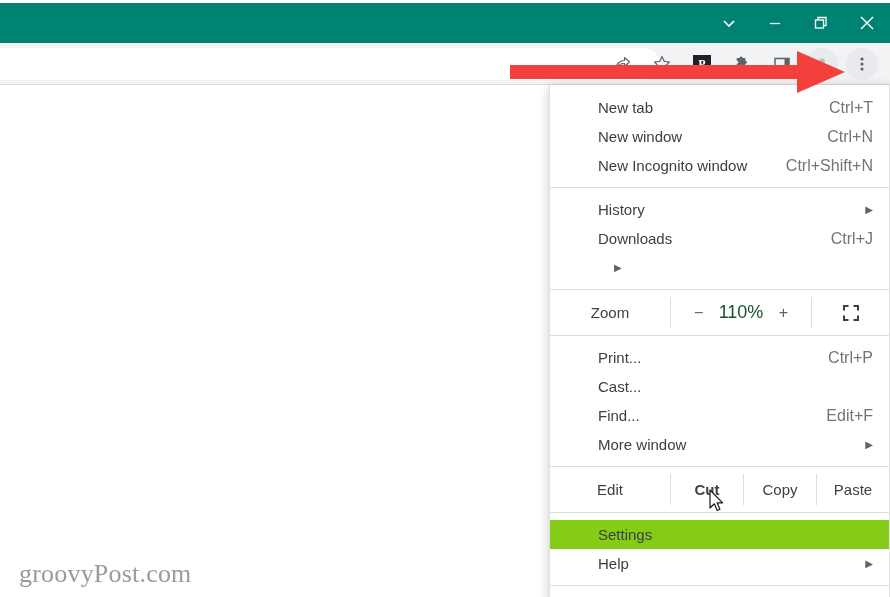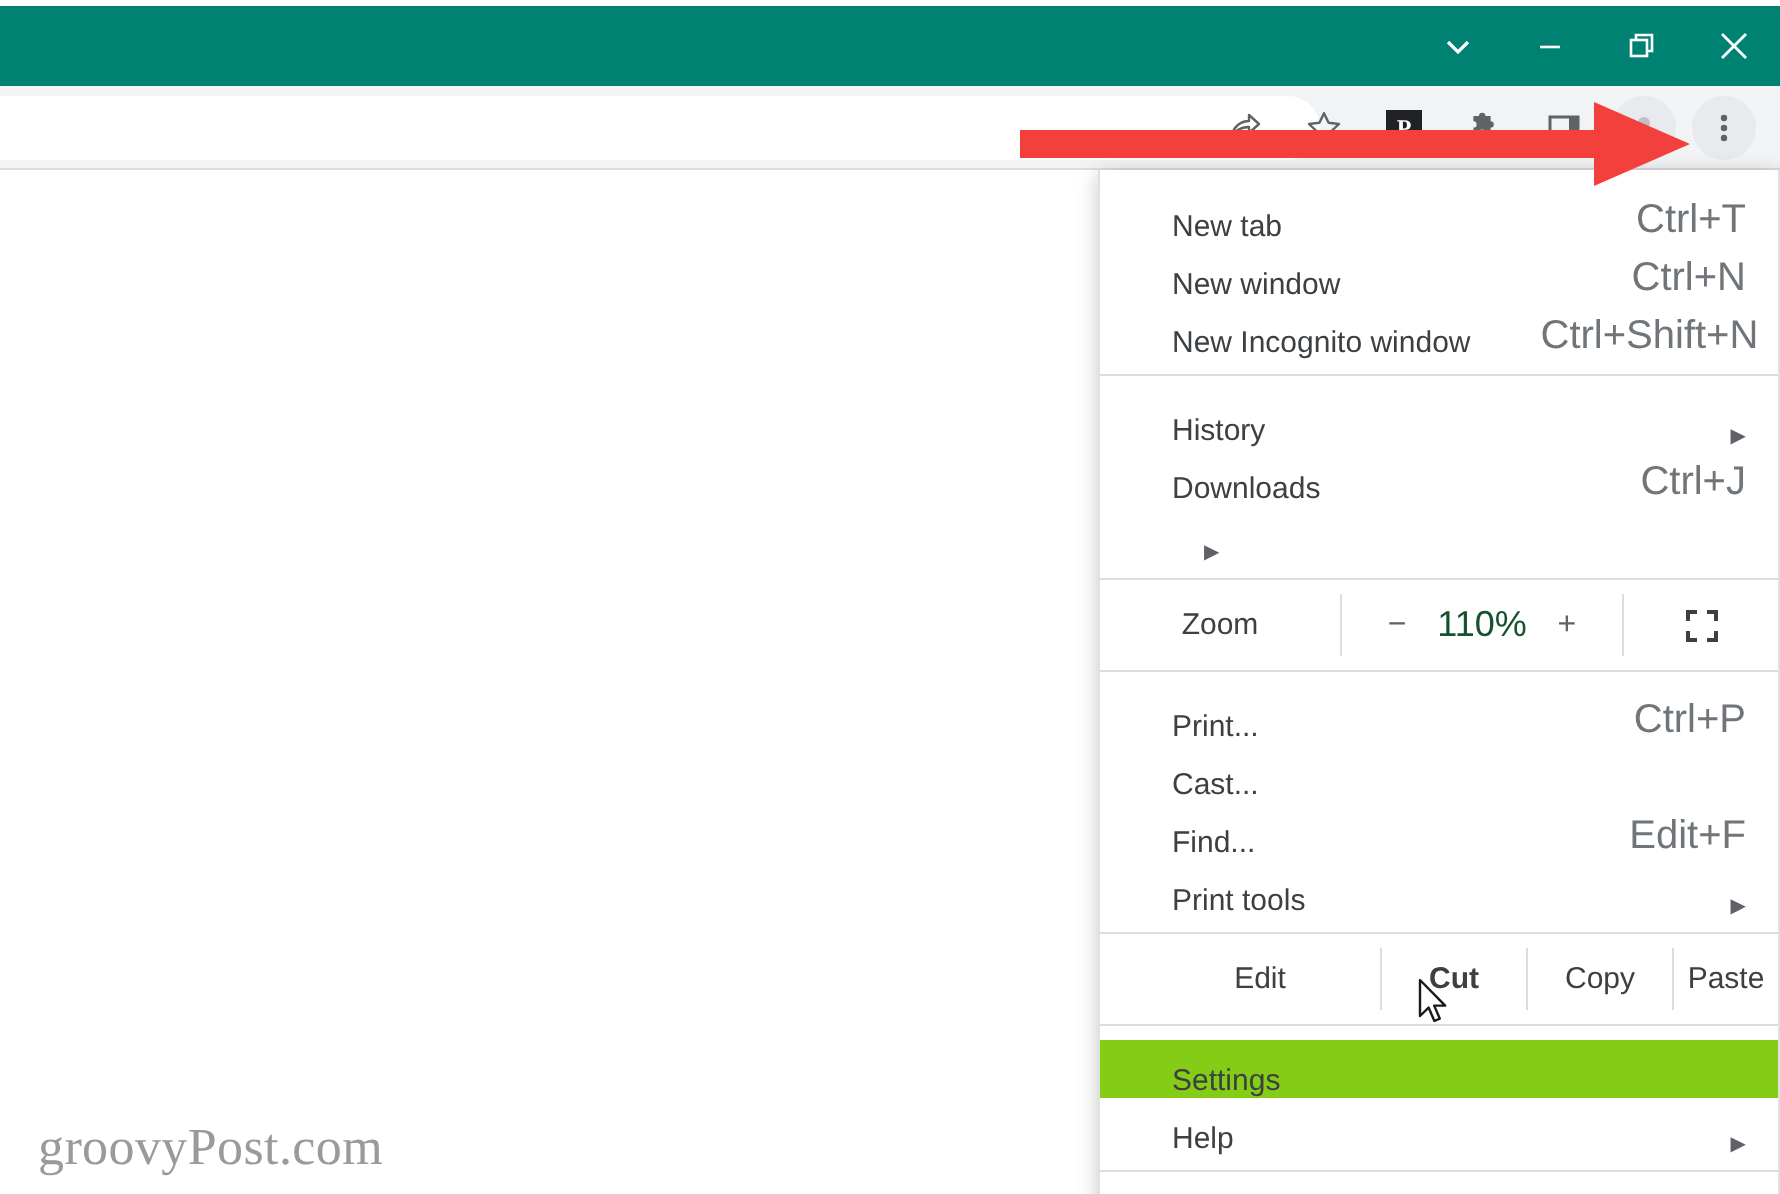--- a/index.html
+++ b/index.html
@@ -133,31 +133,31 @@
     box-shadow: 0 2px 10px rgba(0,0,0,0.22);
     box-sizing: border-box;
     padding: 8px 0 8px 0;
     font-size: 15px;
     color: #3c4043;
   }
   .menu-item {
     position: relative;
     height: 29px;
     display: flex;
-    align-items: flex-end;
-    padding-left: 36px;
+    align-items: center;
+    padding-left: 48px;
     padding-right: 16px;
     white-space: nowrap;
     gap: 15px;
   }
   .menu-item.highlighted { background: #84cc16; }
   .mi-label { flex: 1 1 auto; }
   .mi-accel {
     color: #70757a;
-    font-size: 20px;
+    font-size: 16px;
     margin-left: 20px;
   }
   .mi-arrow {
     color: #5f6368;
     font-size: 10px;
     line-height: 1;
     margin-left: 16px;
   }
   .menu-sep {
     height: 1px;
@@ -187,21 +187,21 @@
     width: 140px;
     justify-content: space-around;
     padding: 0 12px;
     box-sizing: border-box;
   }
   .zoom-btn { color: #5f6368; font-size: 16px; width: 22px; text-align: center; }
   .zoom-val { font-size: 18px; color: #14532d; }
   .zoom-full { flex: 1 1 auto; }
 
   
-  .edit-row { height: 31px; margin-left: 20px; }
+  .edit-row { height: 31px; }
   .edit-cell {
     display: flex;
     align-items: center;
     justify-content: center;
     font-size: 15px;
     color: #3c4043;
   }
   .edit-label { width: 120px; }
   .edit-cut { width: 72px; font-weight: bold; }
   .edit-copy { width: 72px; }
@@ -365,21 +365,21 @@
         <span class="mi-accel">Ctrl+P</span>
       </div>
       <div class="menu-item">
         <span class="mi-label">Cast...</span>
       </div>
       <div class="menu-item">
         <span class="mi-label">Find...</span>
         <span class="mi-accel">Edit+F</span>
       </div>
       <div class="menu-item">
-        <span class="mi-label">Print tools</span>
+        <span class="mi-label">More window</span>
         <span class="mi-arrow">▶</span>
       </div>
       <div class="menu-sep"></div>
       <div class="row-split edit-row">
         <div class="rs-cell edit-cell edit-label">Edit</div>
         <div class="rs-divider"></div>
         <div class="rs-cell edit-cell edit-cut">Cut</div>
         <div class="rs-divider"></div>
         <div class="rs-cell edit-cell edit-copy">Copy</div>
         <div class="rs-divider"></div>

